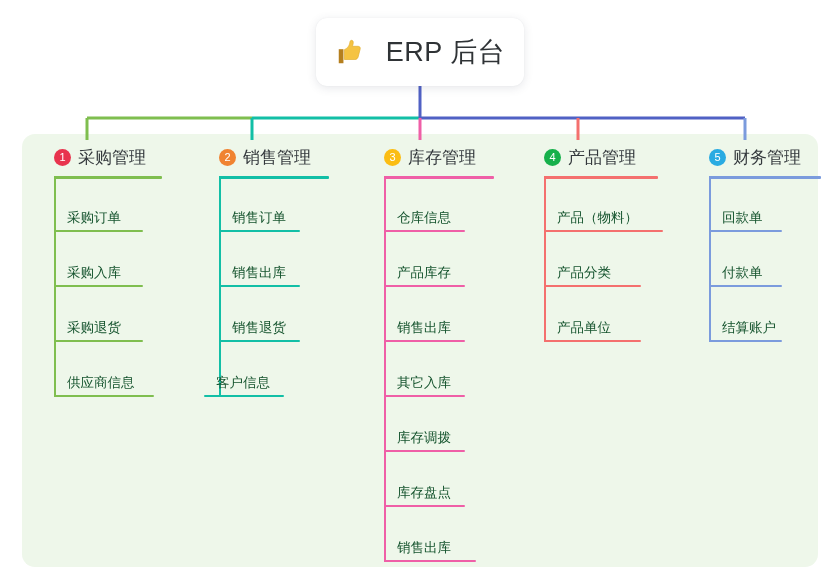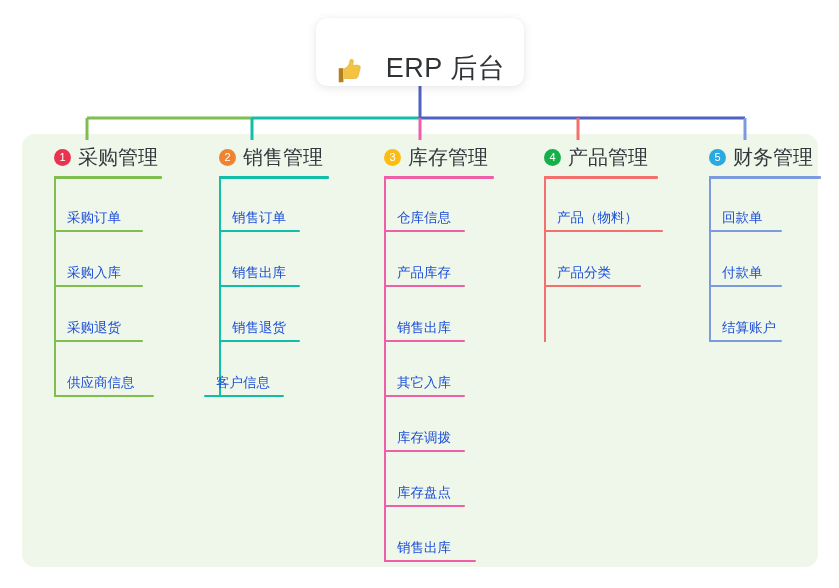--- a/index.html
+++ b/index.html
@@ -10,21 +10,21 @@
     overflow:hidden;
     position:relative;
   }
   #stage{position:absolute;inset:0;width:839px;height:588px;}
 
   
   .root-node{
     position:absolute;left:316px;top:18px;width:208px;height:68px;
     background:#ffffff;border-radius:11px;
     box-shadow:0 2px 10px rgba(60,70,90,.13),0 0 1px rgba(60,70,90,.10);
-    display:flex;align-items:flex-end;justify-content:center;gap:21px;
+    display:flex;align-items:center;justify-content:center;gap:21px;
     box-sizing:border-box;
   }
   .root-title{font-size:27px;color:#2f3336;letter-spacing:.5px;white-space:nowrap;}
   .thumb-icon{display:block;width:30px;height:30px;}
 
   
   .panel{
     position:absolute;left:22px;top:134px;width:796px;height:433px;
     background:#eef7ea;border-radius:13px;
   }
@@ -33,27 +33,27 @@
   svg.wires{position:absolute;left:0;top:0;width:839px;height:588px;pointer-events:none;}
 
   
   .col{position:absolute;top:142px;}
   .col-head{position:relative;height:30px;display:flex;align-items:center;gap:7px;padding-left:16px;box-sizing:border-box;}
   .badge{
     width:17px;height:17px;border-radius:50%;
     color:#fff;font-size:11px;line-height:17px;text-align:center;
     flex:0 0 auto;font-family:"Liberation Sans",sans-serif;
   }
-  .head-text{font-size:20px;color:#33383c;white-space:nowrap;}
+  .head-text{font-size:17px;color:#33383c;white-space:nowrap;}
   .head-rule{position:absolute;left:16px;height:3px;border-radius:1px;}
 
   .leaf{position:absolute;}
   .leaf-text{
     position:absolute;left:0;bottom:5px;
-    font-size:13.5px;color:#1d4ed8;white-space:nowrap;
+    font-size:13.5px;color:#14532d;white-space:nowrap;
   }
   .leaf-rule{position:absolute;left:0;bottom:0;height:2px;border-radius:1px;}
 </style>
 </head>
 <body>
 
 <div id="stage">
 
   <div class="panel"></div>
 
@@ -184,20 +184,24 @@
       <span class="leaf-rule" style="width: 91px; background: rgb(239, 95, 167);"></span>
     </div>
     <div class="leaf" style="left: 545px; top: 206px; width: 118px; height: 26px;">
       <span class="leaf-text" style="left: 12px;">产品（物料）</span>
       <span class="leaf-rule" style="width: 118px; background: rgb(244, 112, 110);"></span>
     </div>
     <div class="leaf" style="left: 545px; top: 261px; width: 96px; height: 26px;">
       <span class="leaf-text" style="left: 12px;">产品分类</span>
       <span class="leaf-rule" style="width: 96px; background: rgb(244, 112, 110);"></span>
     </div>
+    <div class="leaf" style="left: 545px; top: 316px; width: 96px; height: 26px;">
+      <span class="leaf-text" style="left: 12px;">产品单位</span>
+      <span class="leaf-rule" style="width: 96px; background: rgb(244, 112, 110);"></span>
+    </div>
     <div class="leaf" style="left: 710px; top: 206px; width: 72px; height: 26px;">
       <span class="leaf-text" style="left: 12px;">回款单</span>
       <span class="leaf-rule" style="width: 72px; background: rgb(123, 155, 221);"></span>
     </div>
     <div class="leaf" style="left: 710px; top: 261px; width: 72px; height: 26px;">
       <span class="leaf-text" style="left: 12px;">付款单</span>
       <span class="leaf-rule" style="width: 72px; background: rgb(123, 155, 221);"></span>
     </div>
     <div class="leaf" style="left: 710px; top: 316px; width: 72px; height: 26px;">
       <span class="leaf-text" style="left: 12px;">结算账户</span>

